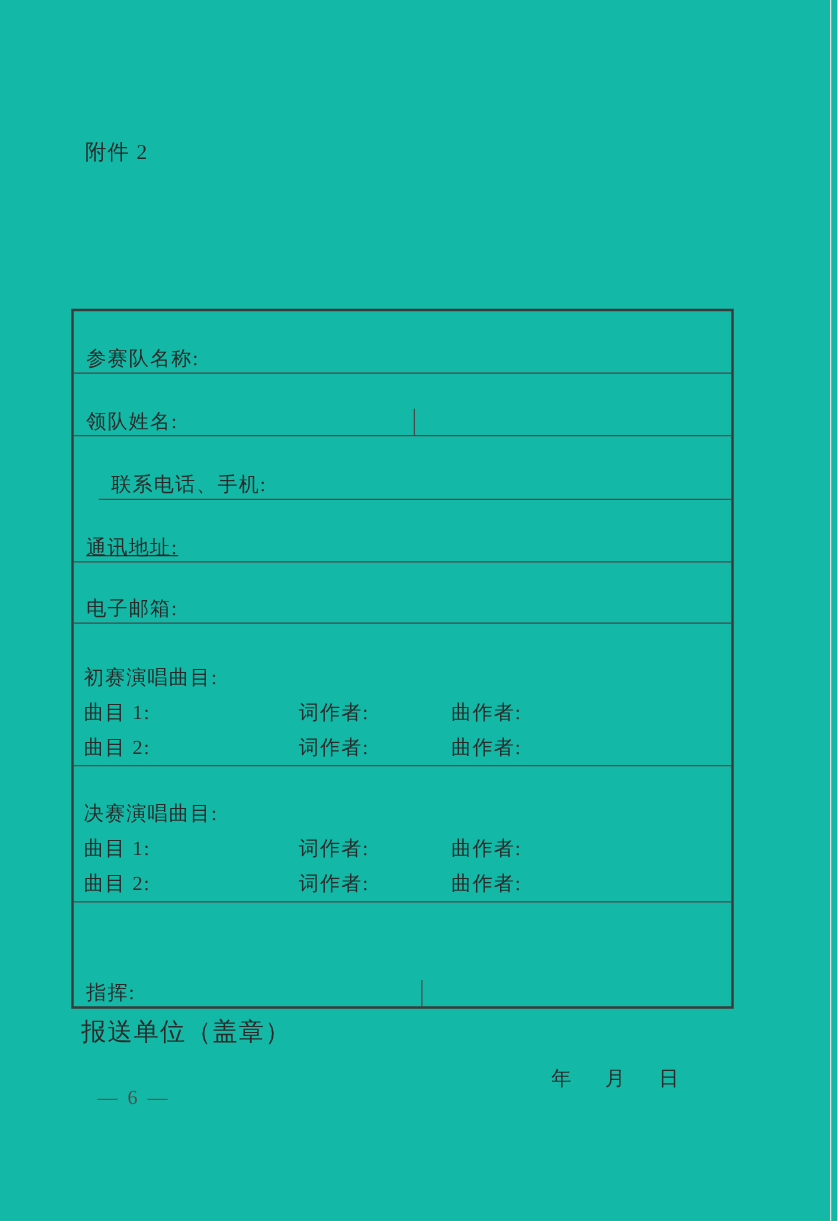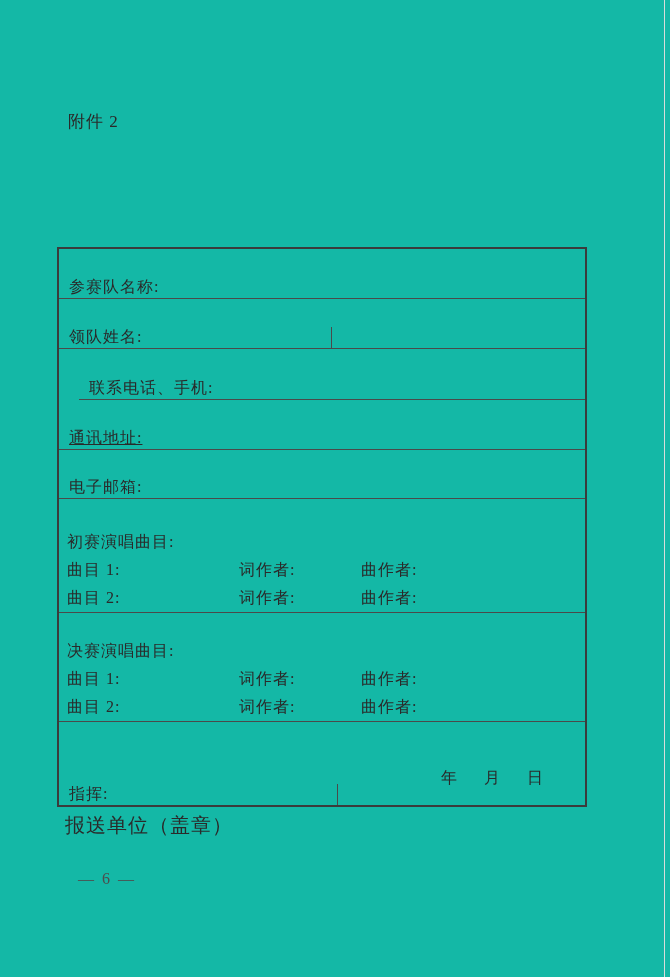--- a/index.html
+++ b/index.html
@@ -93,21 +93,21 @@
   .footer-unit {
     position: absolute;
     left: 65px;
     top: 812px;
     font-size: 20px;
     letter-spacing: 1px;
   }
   .footer-date {
     position: absolute;
     left: 441px;
-    top: 768px;
+    top: 853px;
     font-size: 16px;
   }
   .footer-date span { display: inline-block; }
   .footer-date .gap { margin-left: 23px; }
   .page-number {
     position: absolute;
     left: 78px;
     top: 870px;
     font-size: 16px;
     color: #4d4d4d;

